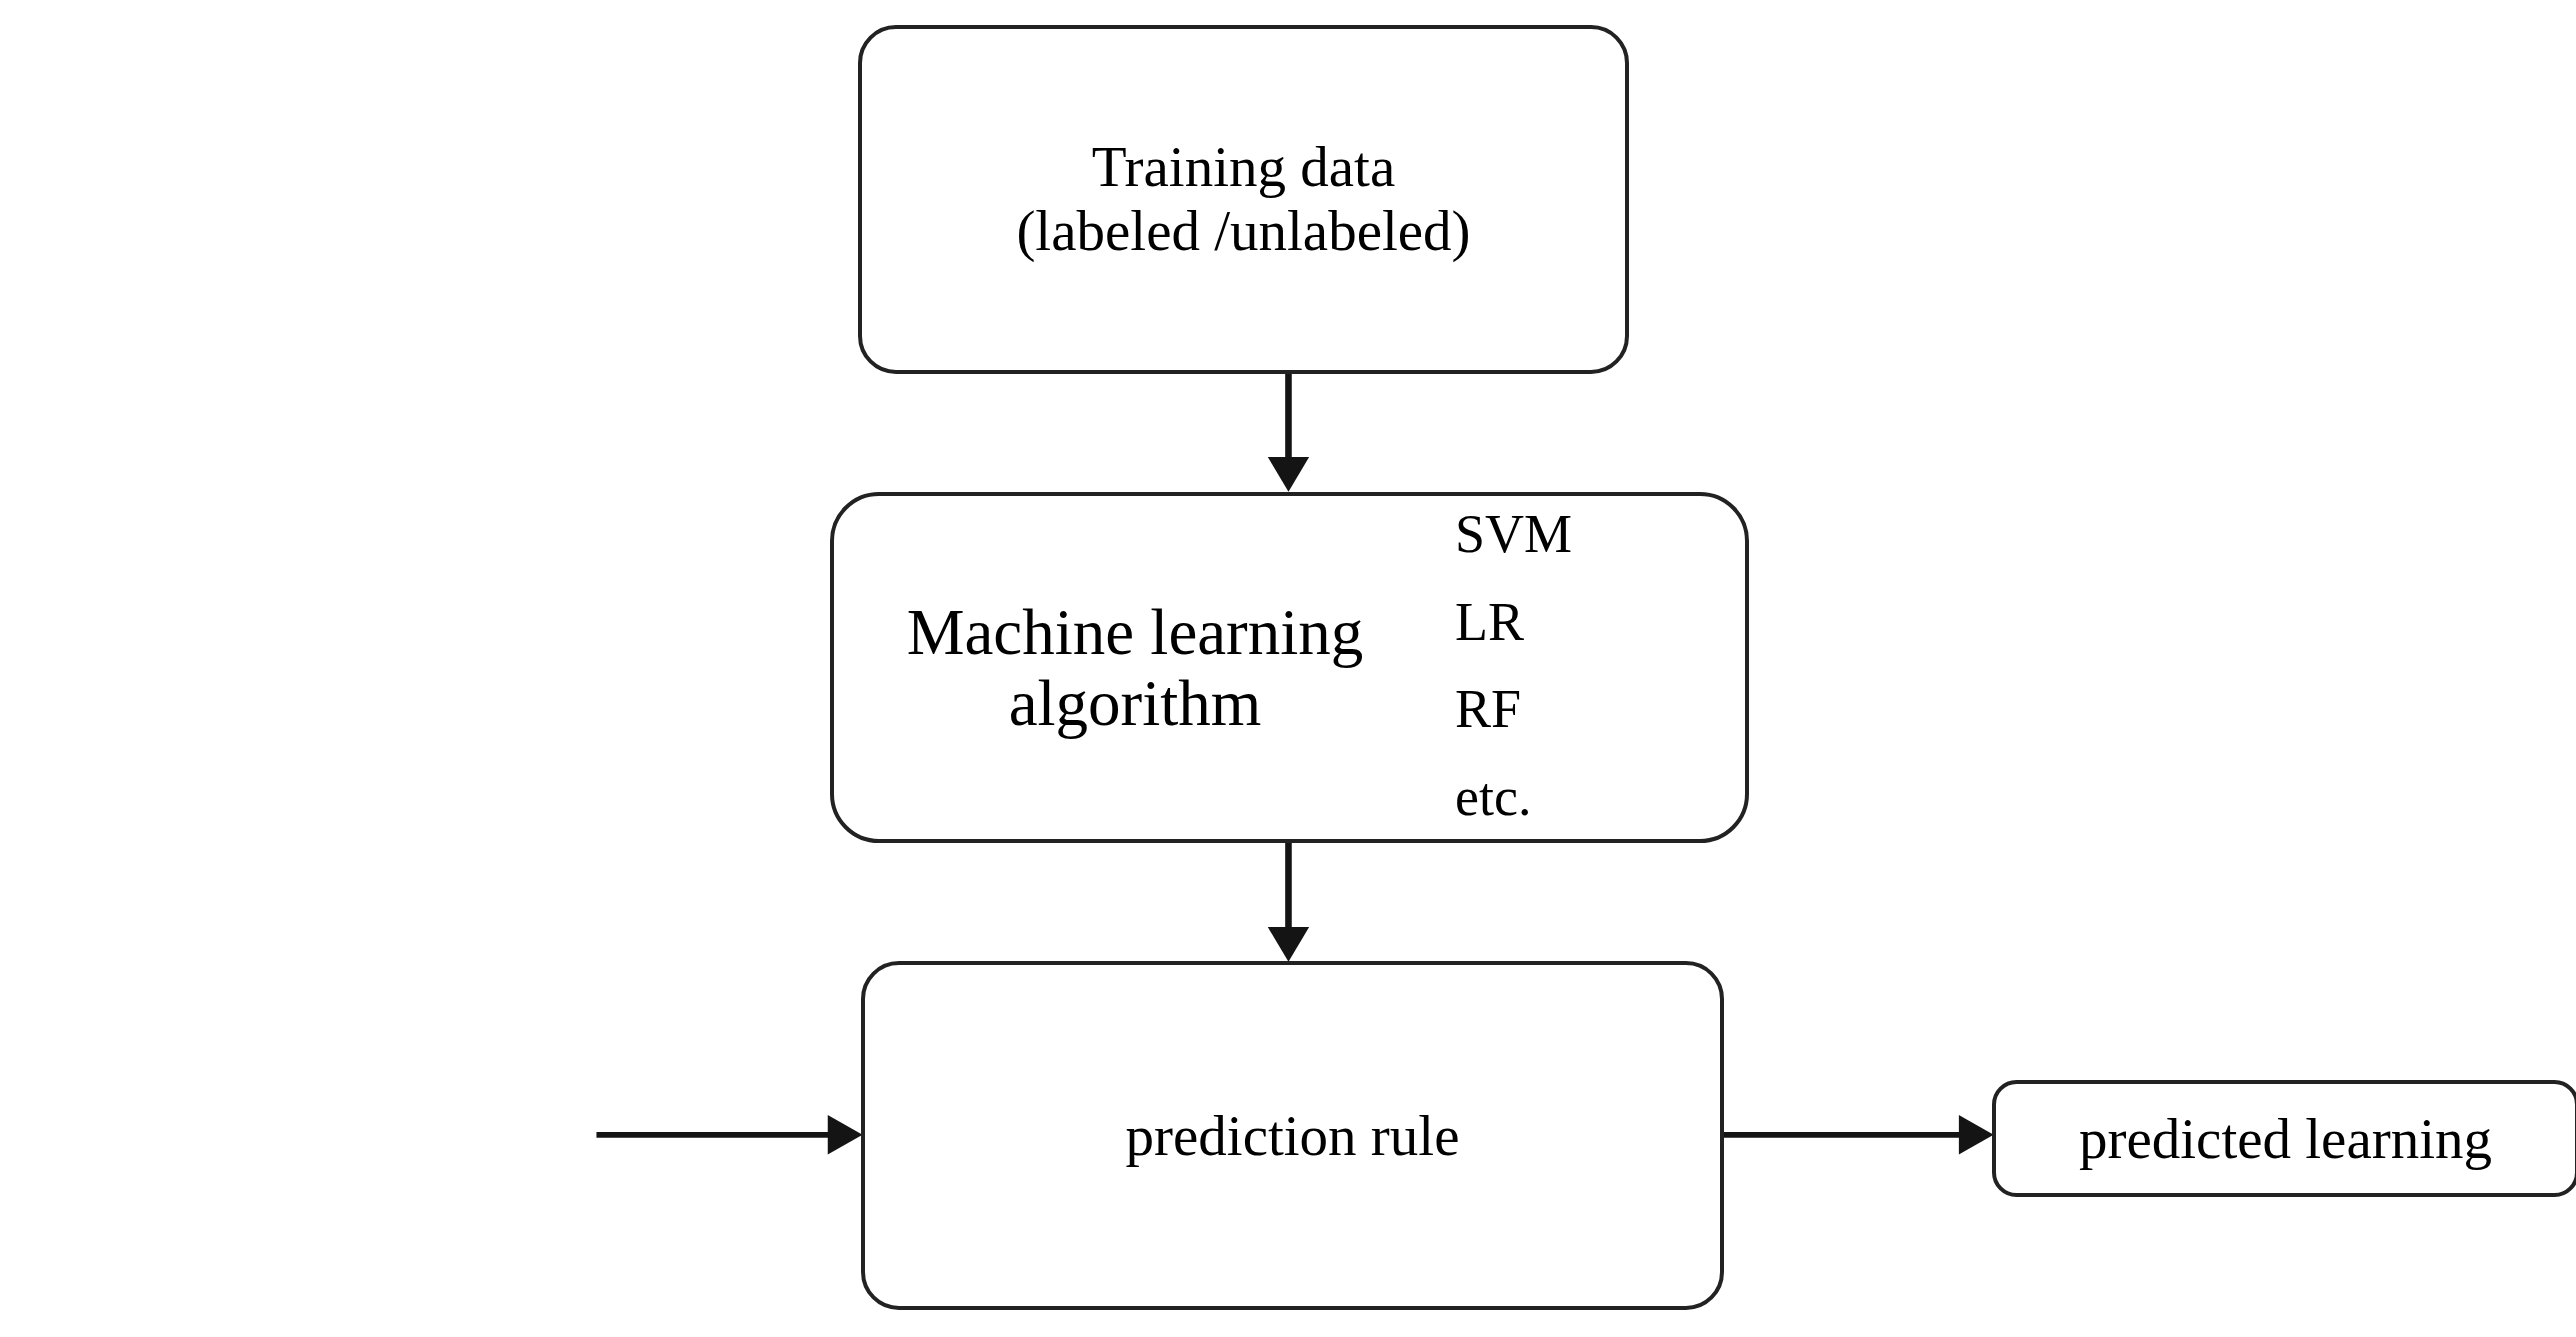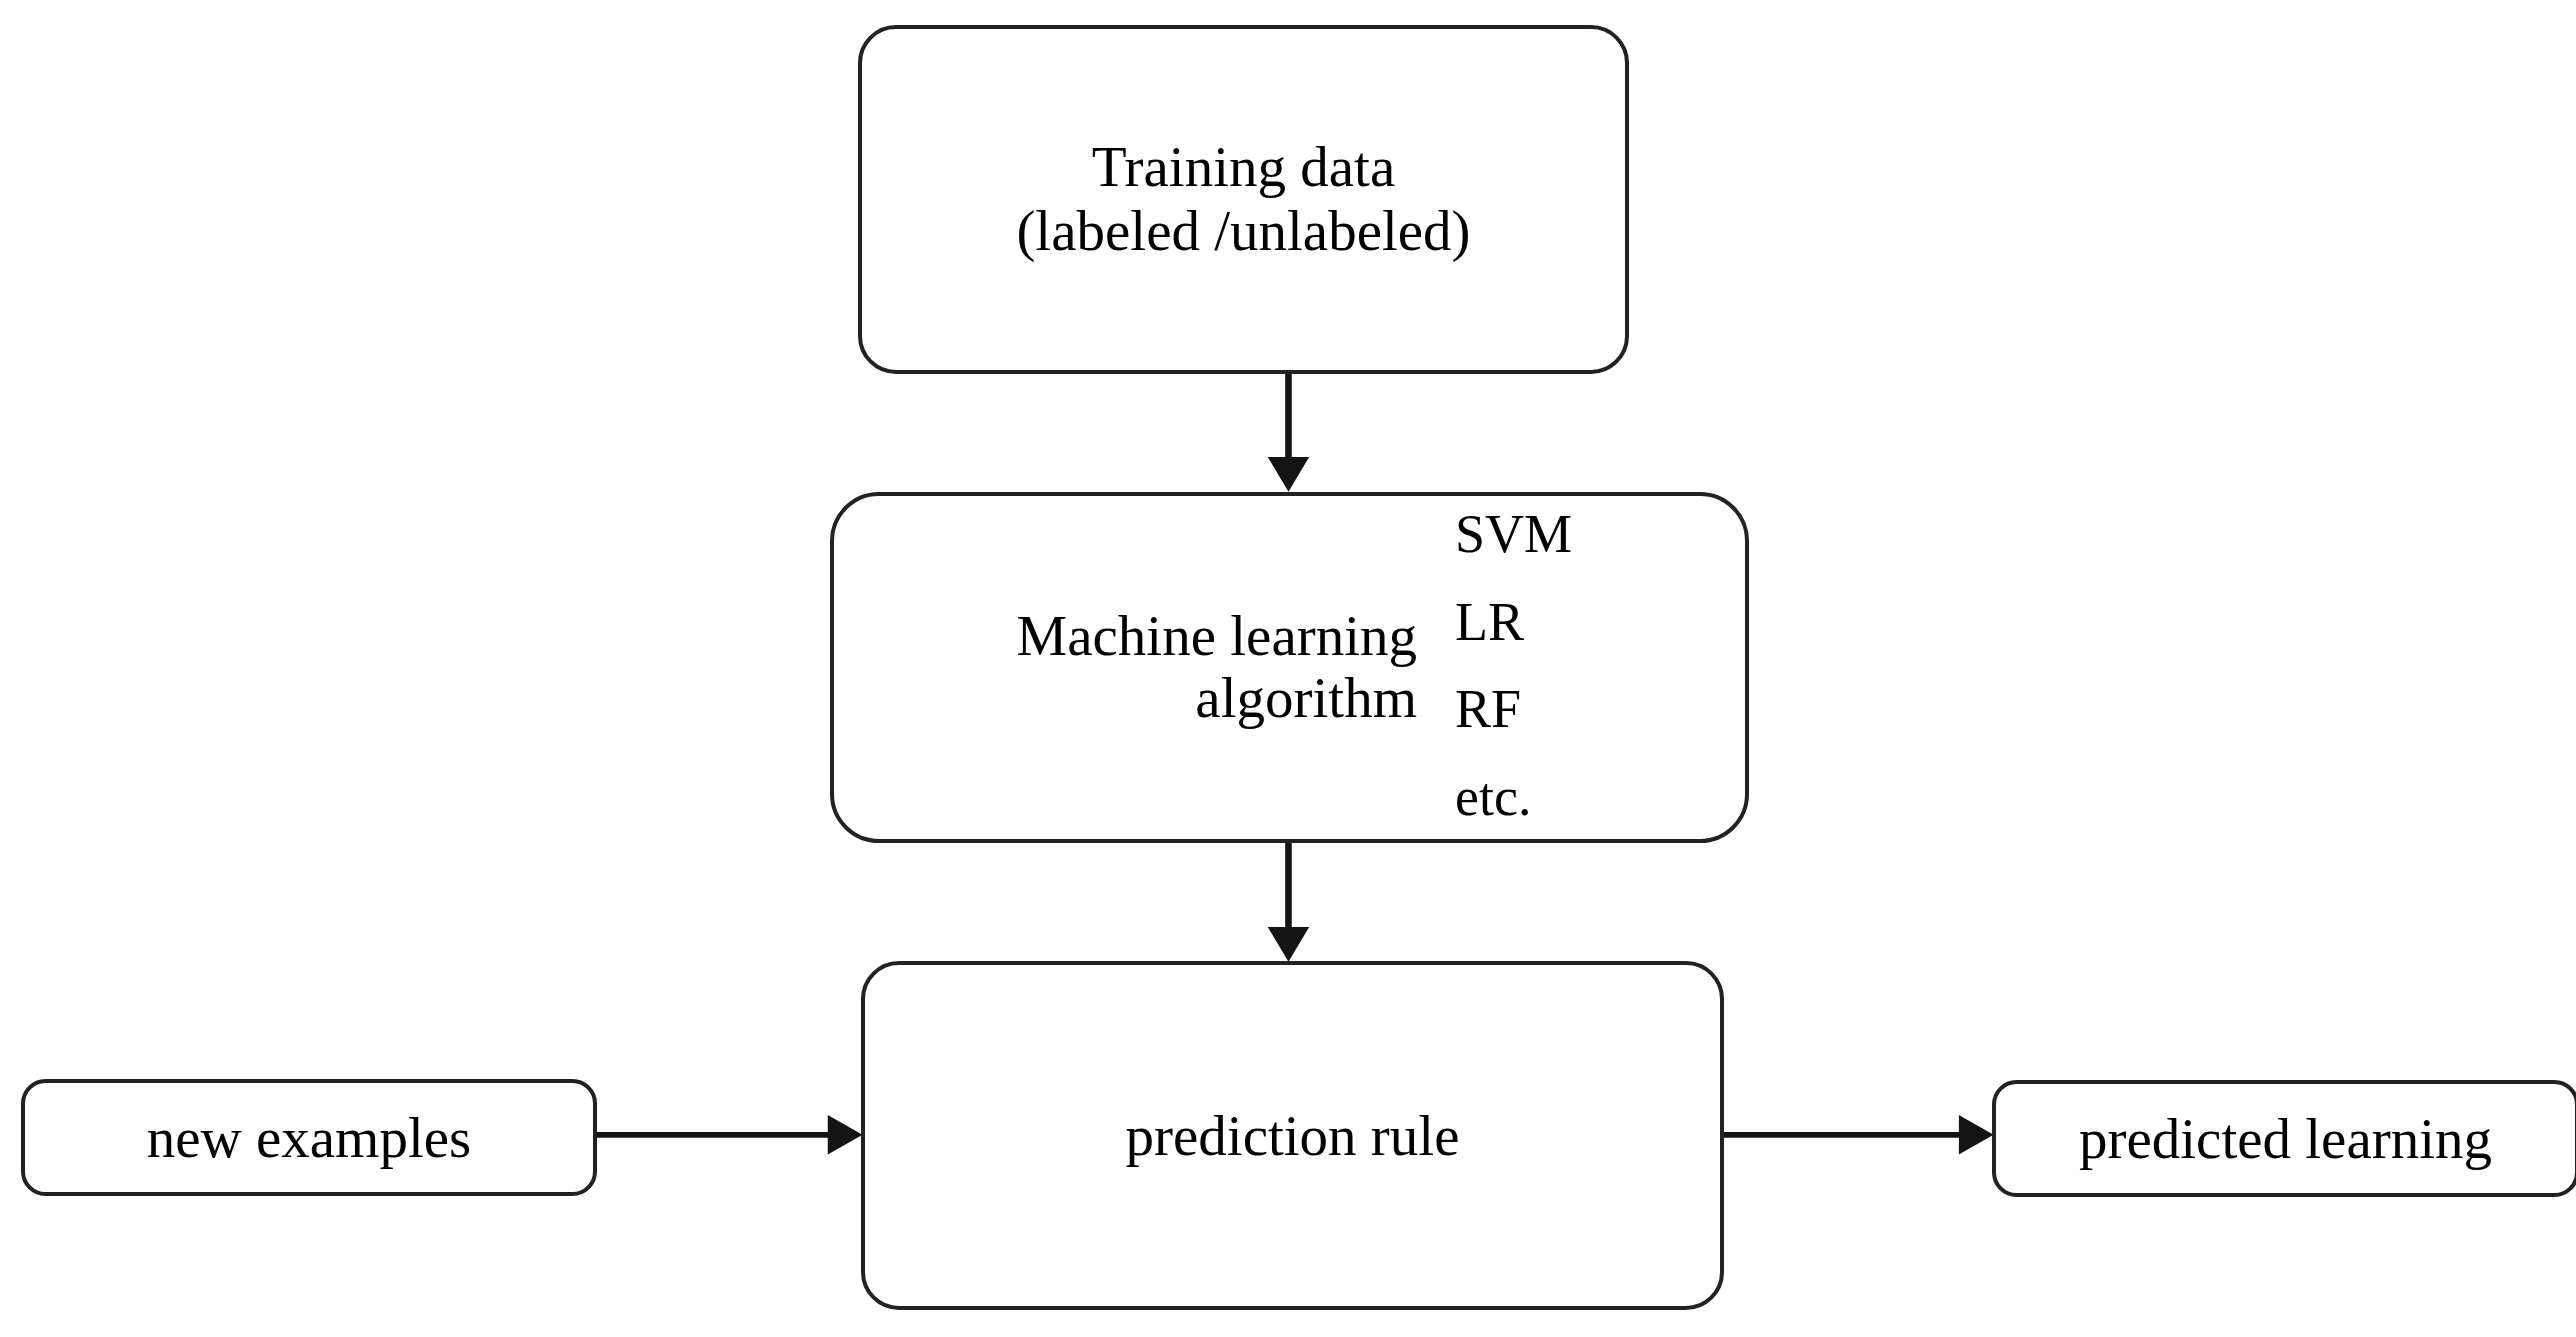--- a/index.html
+++ b/index.html
@@ -48,22 +48,22 @@
     border-radius: 49px;
     justify-content: flex-start;
     align-items: center;
   }
   #node-ml-algorithm .algo-main {
     position: absolute;
     left: 19px;
     top: 50%;
     transform: translateY(-50%);
     width: 564px;
-    text-align: right;
-    font-size: 57px;
+    text-align: center;
+    font-size: 65px;
     line-height: 1.1;
   }
   #node-ml-algorithm .algo-list {
     position: absolute;
     left: 621px;
     top: -4.7px;
     width: 226px;
     text-align: left;
     font-size: 54px;
     line-height: 1.62;
@@ -138,22 +138,19 @@
     <span class="node-label algo-list">SVM
 LR
 RF
 etc.</span>
   </div>
 
   <div class="node" id="node-prediction-rule">
     <span class="node-label">prediction rule</span>
   </div>
 
-  <div class="node" id="node-new-examples">
-    <span class="node-label">new examples</span>
-  </div>
 
   <div class="node" id="node-predicted-outputs">
     <span class="node-label">predicted learning</span>
   </div>
 
 </div>
 
 
 </body></html>

